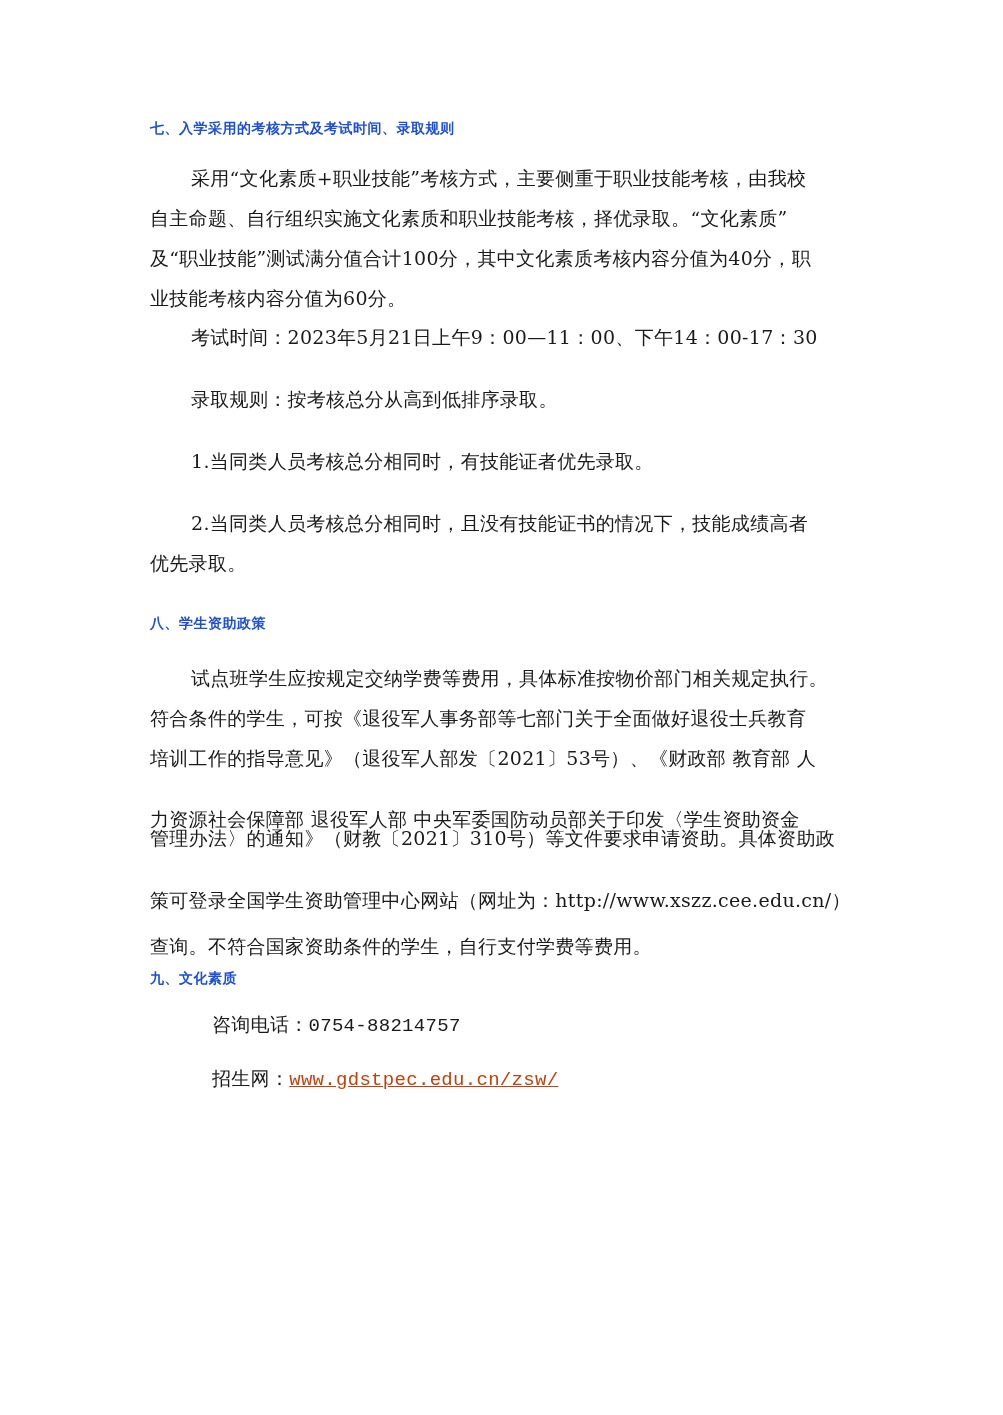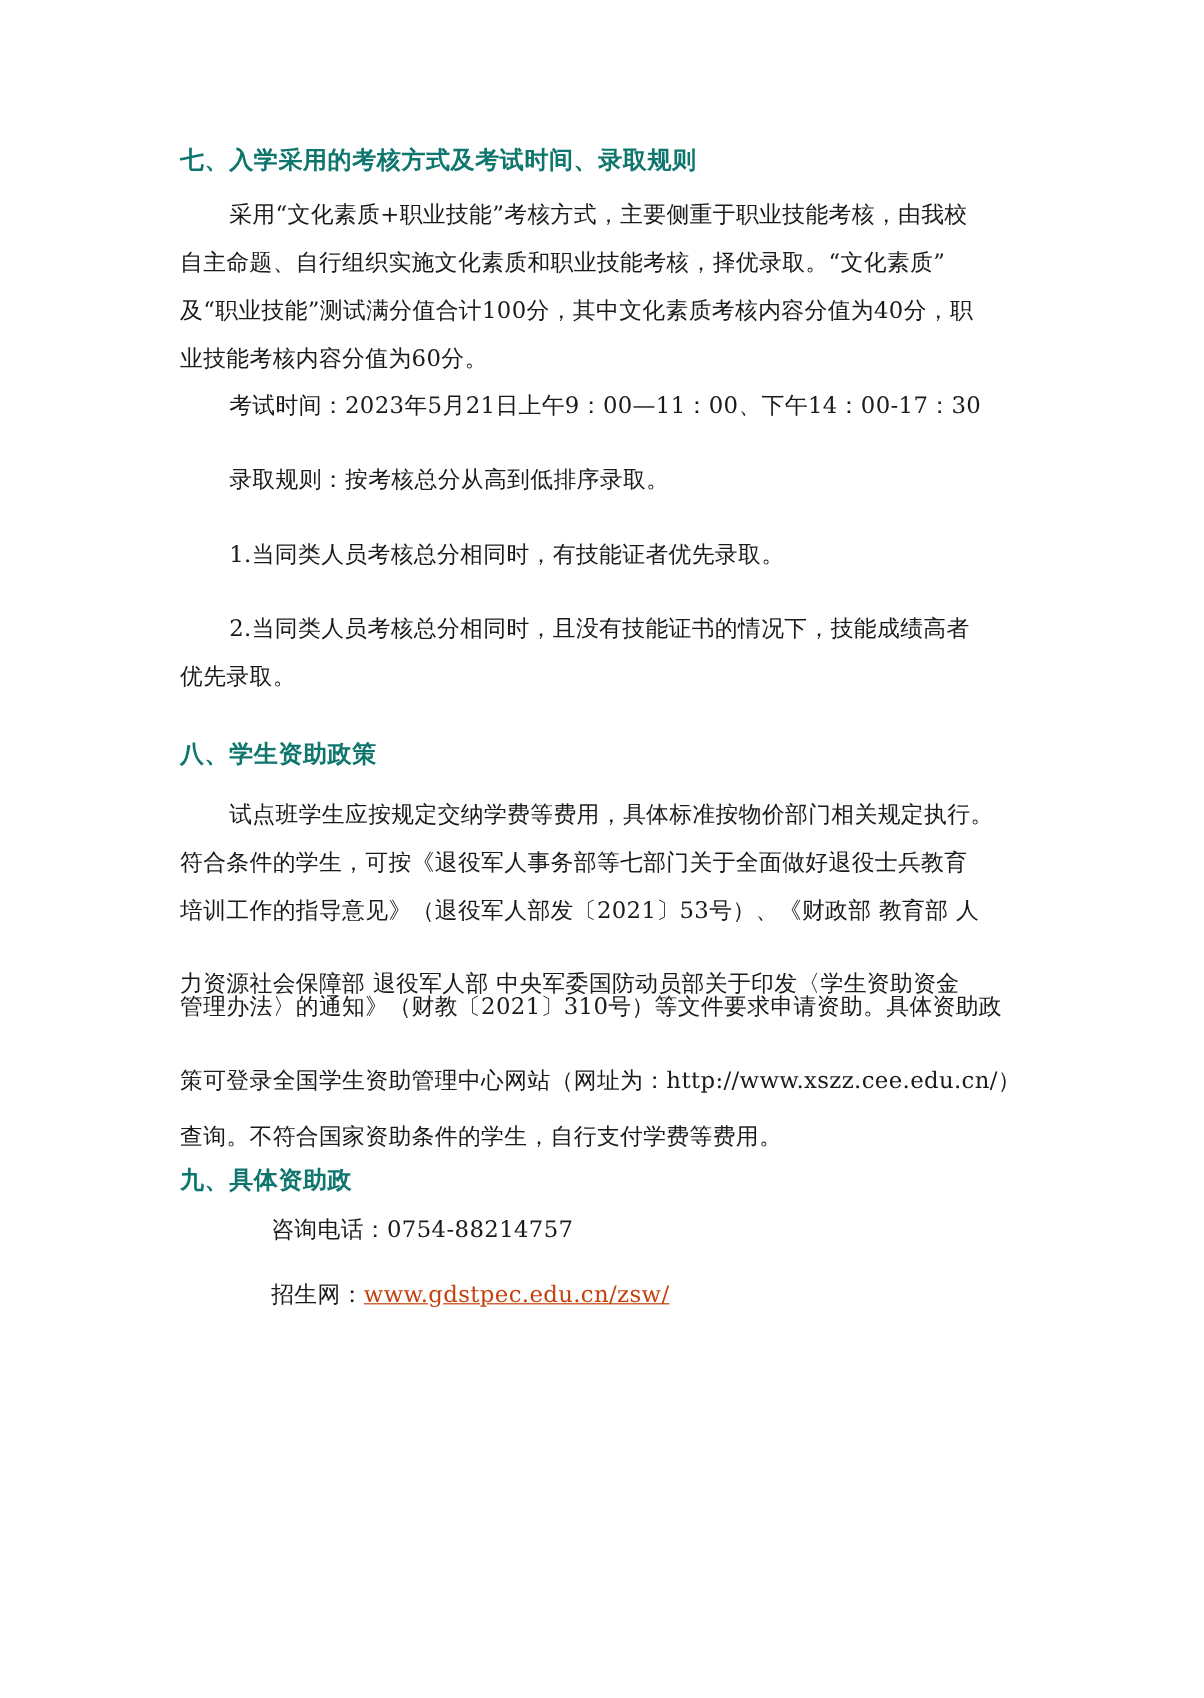--- a/index.html
+++ b/index.html
@@ -1,23 +1,23 @@
 <!DOCTYPE html>
 <html><head>
 <meta charset="utf-8">
 <style>
   html, body { margin: 0; padding: 0; background: #ffffff; }
   body { width: 1003px; height: 1415px; position: relative; overflow: hidden;
          font-family: "DejaVu Serif", "Liberation Serif", serif; color: #111; }
   .page { position: absolute; left: 150px; top: 0; width: 712px; }
   .h { position: absolute; left: 0; font-family: "DejaVu Sans", "Liberation Sans", sans-serif;
-       font-weight: bold; font-size: 20px; letter-spacing: 0.5px; color: #0f766e; white-space: nowrap; }
+       font-weight: bold; font-size: 14px; letter-spacing: 0.5px; color: #1d4ed8; white-space: nowrap; }
   .line { position: absolute; left: 0; font-size: 19px; white-space: nowrap; color: #1a1a1a; letter-spacing: 0.3px; }
   .ind { left: 41px; }
-  .ind2 { left: 76px; }
+  .ind2 { left: 62px; font-family: Liberation Mono, monospace; }
   a.link { color: #c2410c; text-decoration: underline; }
 </style>
 </head>
 <body>
 
 <div class="page">
 
   <div class="h" style="top:120px">七、入学采用的考核方式及考试时间、录取规则</div>
   <div class="line ind" style="top:166px">采用“文化素质+职业技能”考核方式，主要侧重于职业技能考核，由我校</div>
   <div class="line" style="top:206px">自主命题、自行组织实施文化素质和职业技能考核，择优录取。“文化素质”</div>
@@ -31,20 +31,20 @@
 
   <div class="h" style="top:615px">八、学生资助政策</div>
   <div class="line ind" style="top:666px">试点班学生应按规定交纳学费等费用，具体标准按物价部门相关规定执行。</div>
   <div class="line" style="top:706px">符合条件的学生，可按《退役军人事务部等七部门关于全面做好退役士兵教育</div>
   <div class="line" style="top:746px">培训工作的指导意见》（退役军人部发〔2021〕53号）、《财政部 教育部 人</div>
   <div class="line" style="top:807px">力资源社会保障部 退役军人部 中央军委国防动员部关于印发〈学生资助资金</div>
   <div class="line" style="top:826px">管理办法〉的通知》（财教〔2021〕310号）等文件要求申请资助。具体资助政</div>
   <div class="line" style="top:888px">策可登录全国学生资助管理中心网站（网址为：http://www.xszz.cee.edu.cn/）</div>
   <div class="line" style="top:934px">查询。不符合国家资助条件的学生，自行支付学费等费用。</div>
 
-  <div class="h" style="top:970px">九、具体资助政</div>
+  <div class="h" style="top:970px">九、文化素质</div>
   <div class="line ind2" style="top:1012px">
     <span>咨询电话：</span><span>0754-88214757</span>
   </div>
   <div class="line ind2" style="top:1066px">
     <span>招生网：</span><a class="link">www.gdstpec.edu.cn/zsw/</a>
   </div>
 </div>
 
 </body></html>

